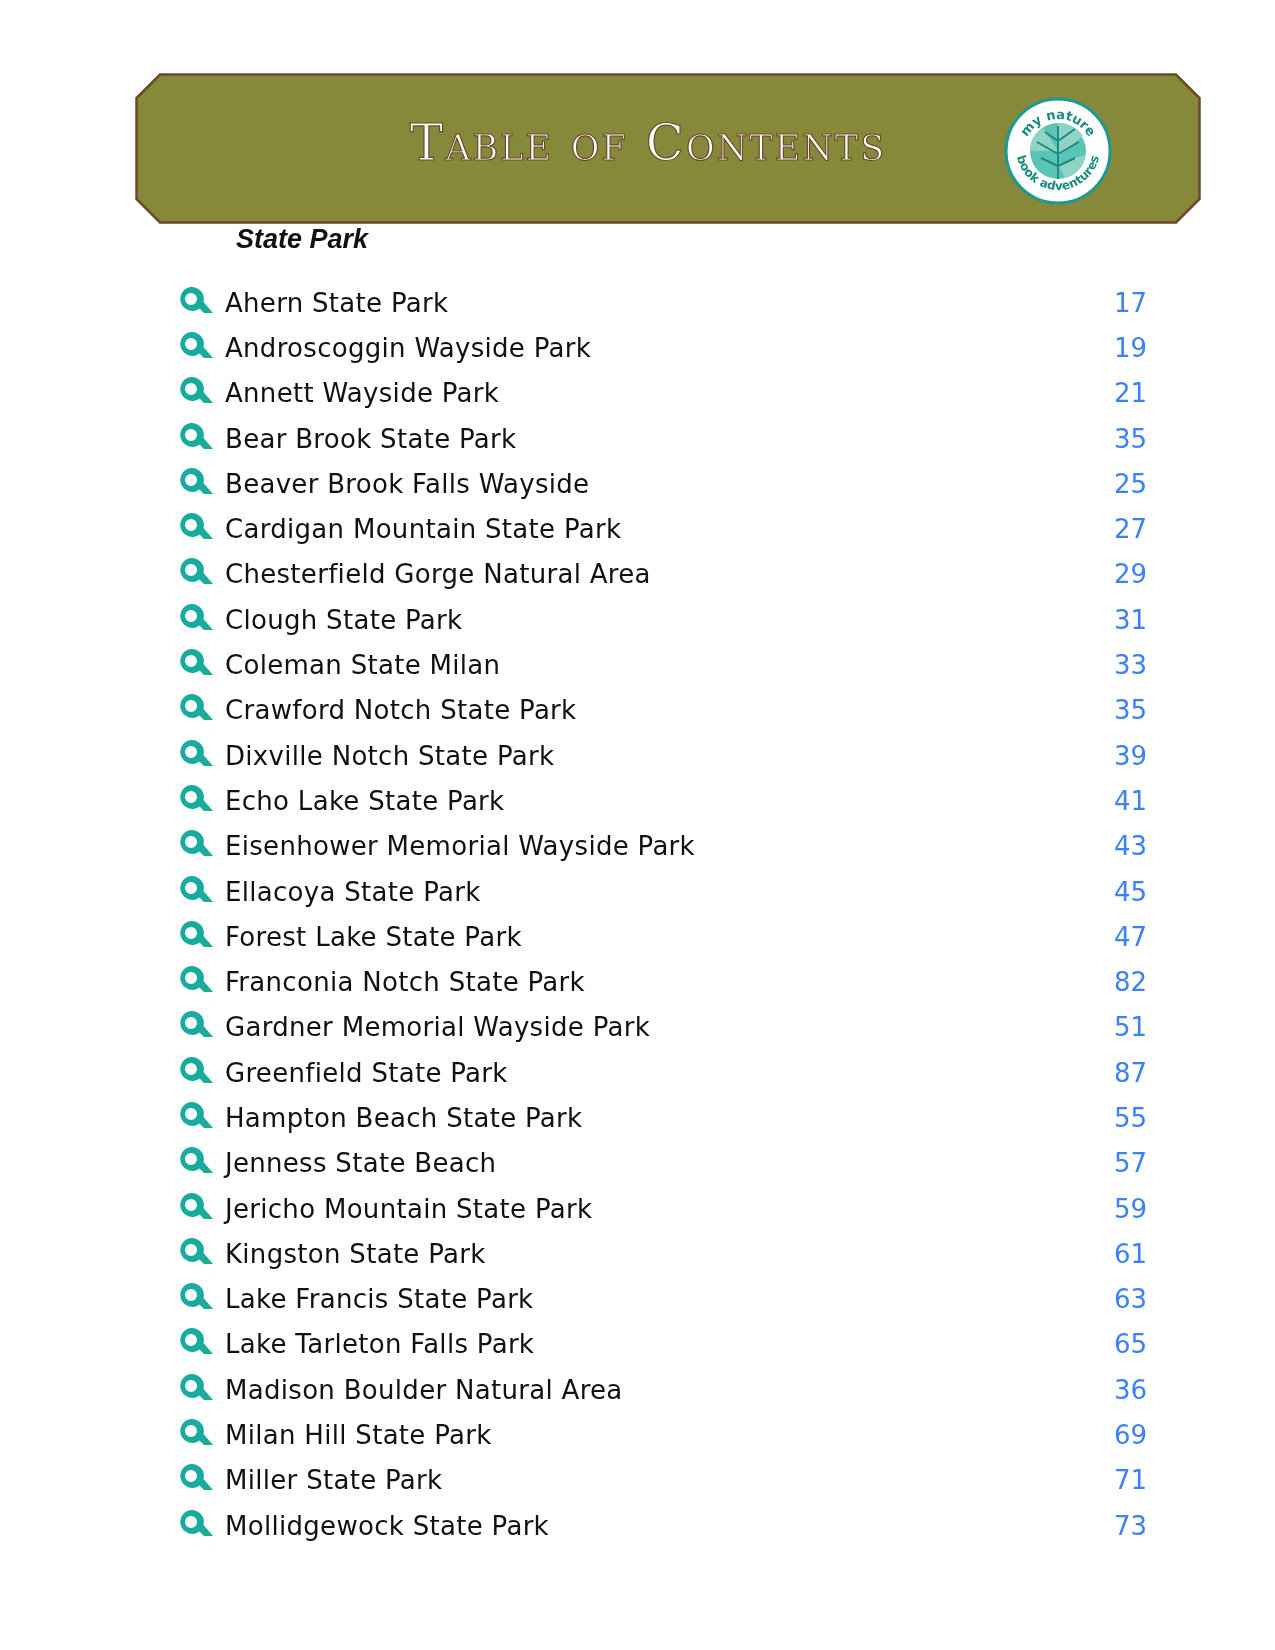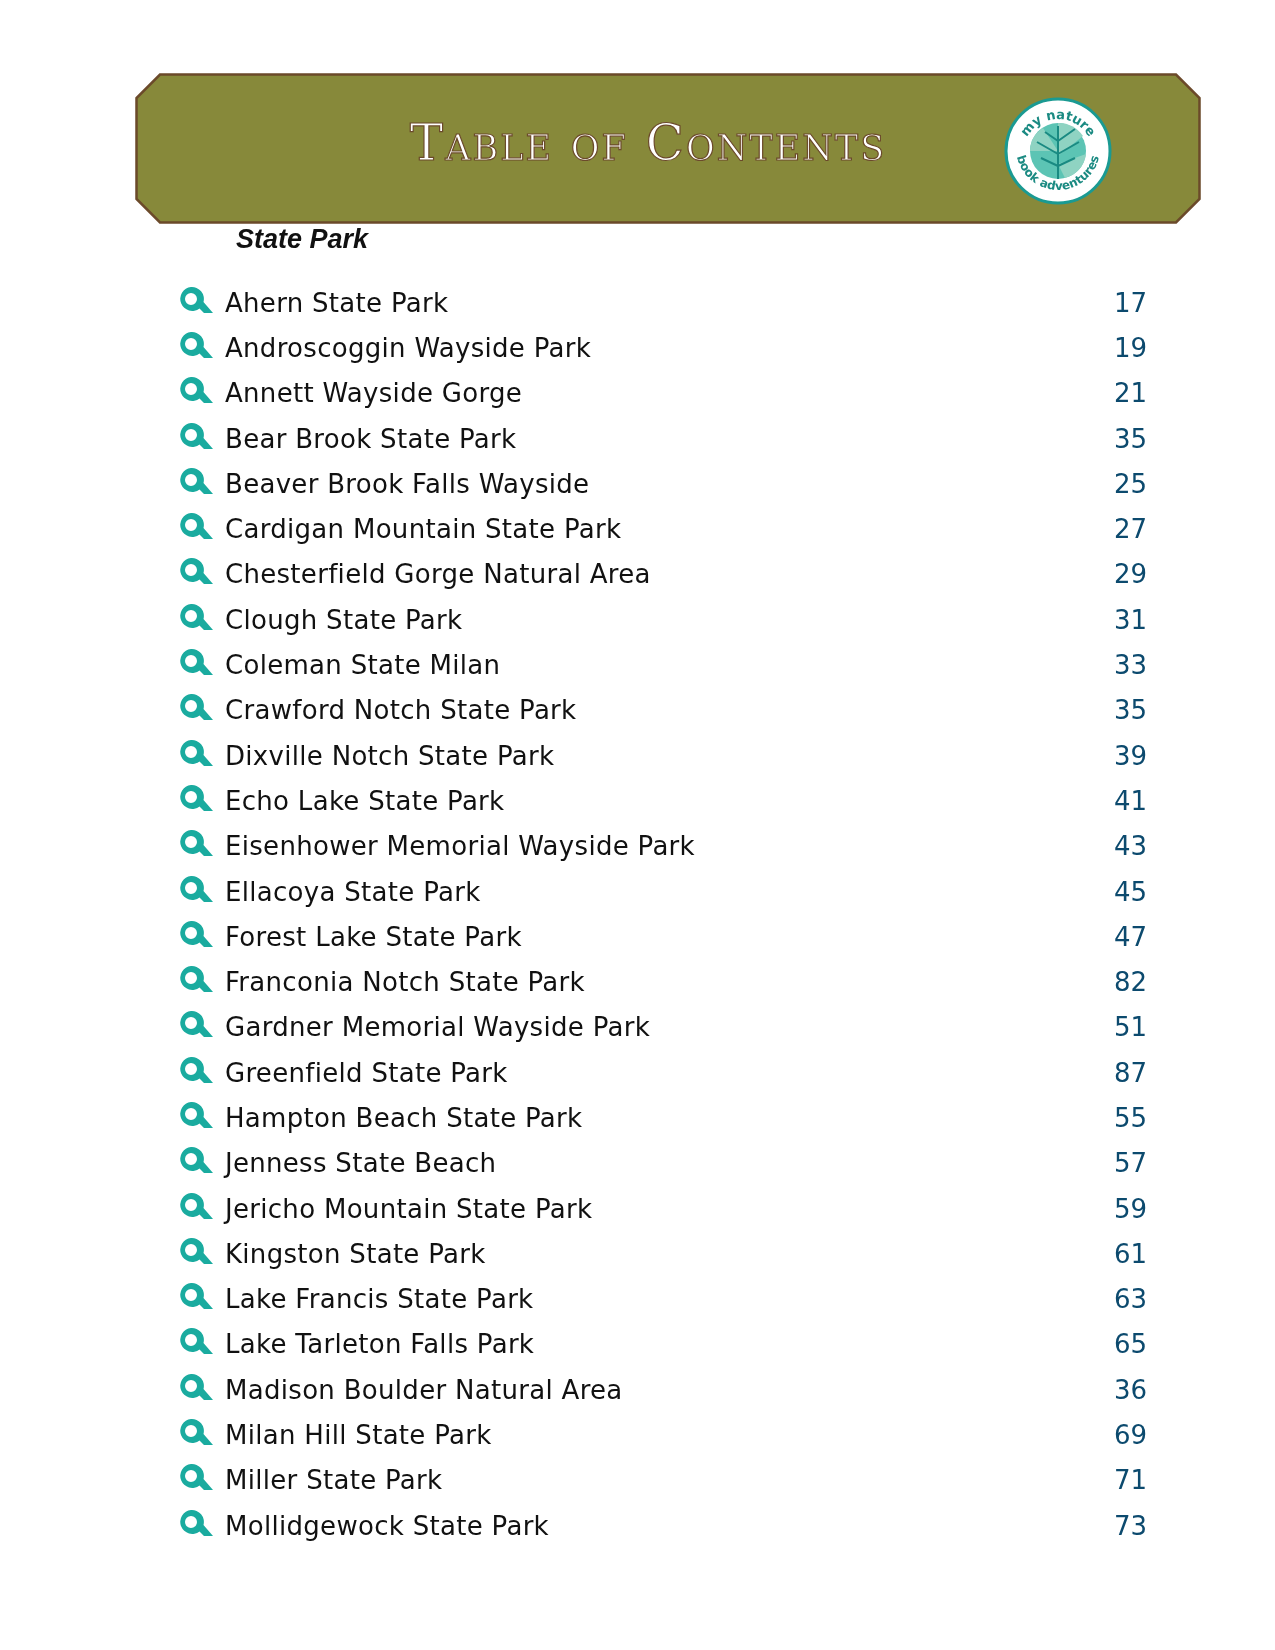--- a/index.html
+++ b/index.html
@@ -8,21 +8,21 @@
   .banner svg { position:absolute; left:0; top:0; }
   .title { position:absolute; left:0; top:40px; width:1066px; text-align:center; padding-right:40px; box-sizing:border-box;
     font-family:"DejaVu Serif", serif; font-size:50px; letter-spacing:2px; color:#ffffff;
     -webkit-text-stroke:1.2px #6b4a2a; font-variant:small-caps; line-height:60px; }
   .logo { position:absolute; left:868px; top:23px; width:110px; height:110px; }
   .section-heading { position:absolute; left:215px; top:224px; font-family:"Liberation Sans", sans-serif; font-weight:bold; font-style:italic; font-size:27px; color:#111;margin-left:21px; }
   .toc { position:absolute; left:165px; top:268px; width:970px; margin:12px; padding:0; list-style:none; }
   .toc-row { height:45.3px; position:relative; display:flex; align-items:center; }
   .pin { width:37px; height:30px; margin-right:11px; flex:0 0 auto; position:relative; top:-3px; }
   .toc-label { font-family:"DejaVu Sans", sans-serif; font-size:26px; color:#111; letter-spacing:0.3px; white-space:nowrap; }
-  .toc-page { position:absolute; right:0; font-family:"DejaVu Sans", sans-serif; font-size:26px; color:#0c4a6e;text-align:center; }
+  .toc-page { position:absolute; right:0; font-family:"DejaVu Sans", sans-serif; font-size:26px; color:#3b82f6;text-align:center; }
 </style>
 </head>
 <body>
 
 <div class="banner">
   <svg width="1066" height="151" viewBox="0 0 1066 151">
     <polygon points="25,1.5 1041,1.5 1064.5,25 1064.5,126 1041,149.5 25,149.5 1.5,126 1.5,25" fill="#87893a" stroke="#6b4a2a" stroke-width="2.5"></polygon>
   </svg>
   <div class="title">Table of Contents</div>
   <div class="logo">
@@ -61,21 +61,21 @@
     <svg class="pin" viewBox="0 0 37 30">
       <path d="M14,2 A12,12 0 1 0 22.5,23.5 L27,28 L36,28 L26.5,17 A12,12 0 0 0 14,2 Z M14,8 A6,6 0 1 1 14,20 A6,6 0 1 1 14,8 Z" fill="#1aab9f" fill-rule="evenodd"></path>
     </svg>
     <span class="toc-label">Androscoggin Wayside Park</span>
     <span class="toc-page">19</span>
   </li>
     <li class="toc-row">
     <svg class="pin" viewBox="0 0 37 30">
       <path d="M14,2 A12,12 0 1 0 22.5,23.5 L27,28 L36,28 L26.5,17 A12,12 0 0 0 14,2 Z M14,8 A6,6 0 1 1 14,20 A6,6 0 1 1 14,8 Z" fill="#1aab9f" fill-rule="evenodd"></path>
     </svg>
-    <span class="toc-label">Annett Wayside Gorge</span>
+    <span class="toc-label">Annett Wayside Park</span>
     <span class="toc-page">21</span>
   </li>
     <li class="toc-row">
     <svg class="pin" viewBox="0 0 37 30">
       <path d="M14,2 A12,12 0 1 0 22.5,23.5 L27,28 L36,28 L26.5,17 A12,12 0 0 0 14,2 Z M14,8 A6,6 0 1 1 14,20 A6,6 0 1 1 14,8 Z" fill="#1aab9f" fill-rule="evenodd"></path>
     </svg>
     <span class="toc-label">Bear Brook State Park</span>
     <span class="toc-page">35</span>
   </li>
     <li class="toc-row">

